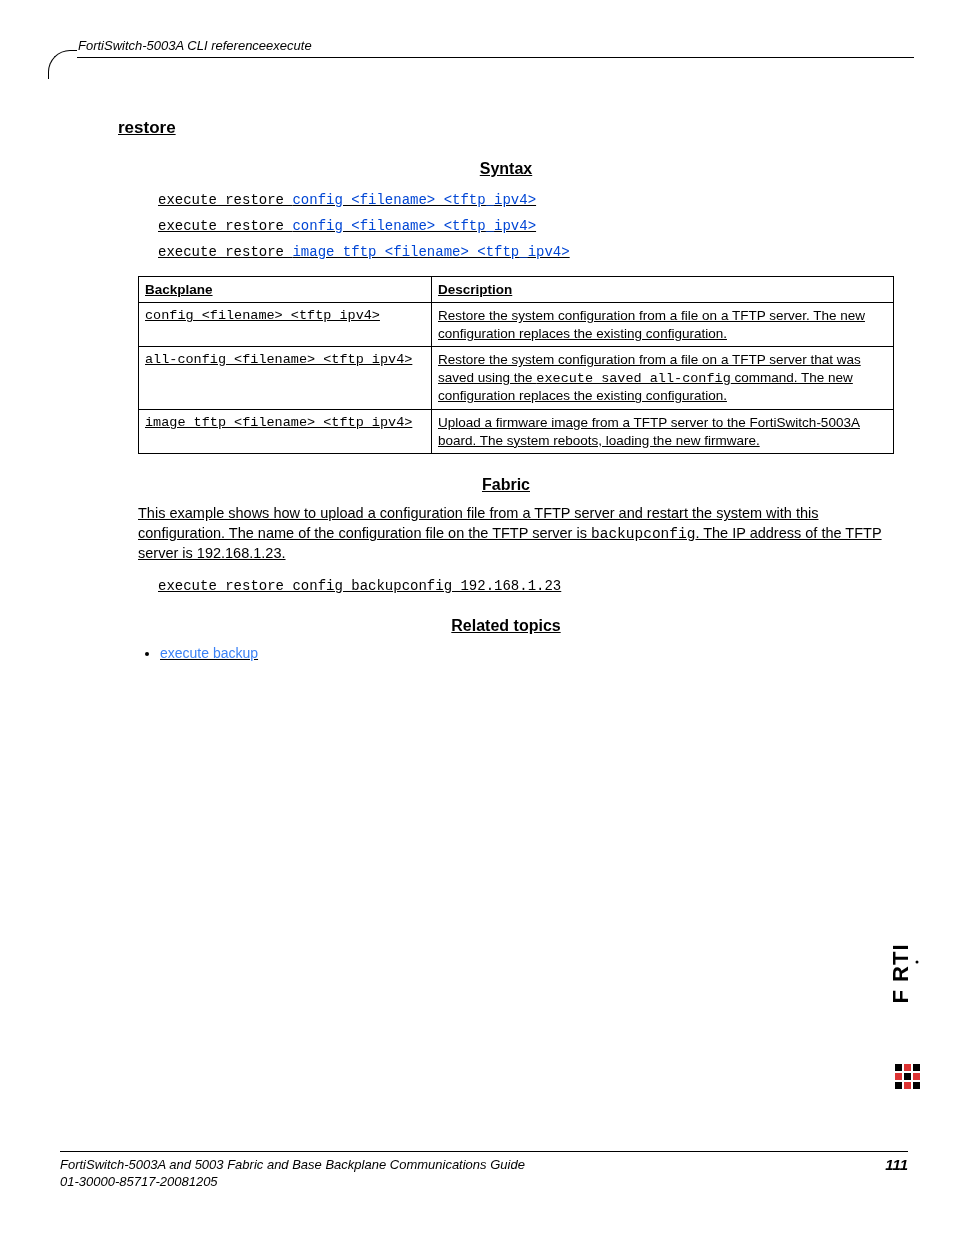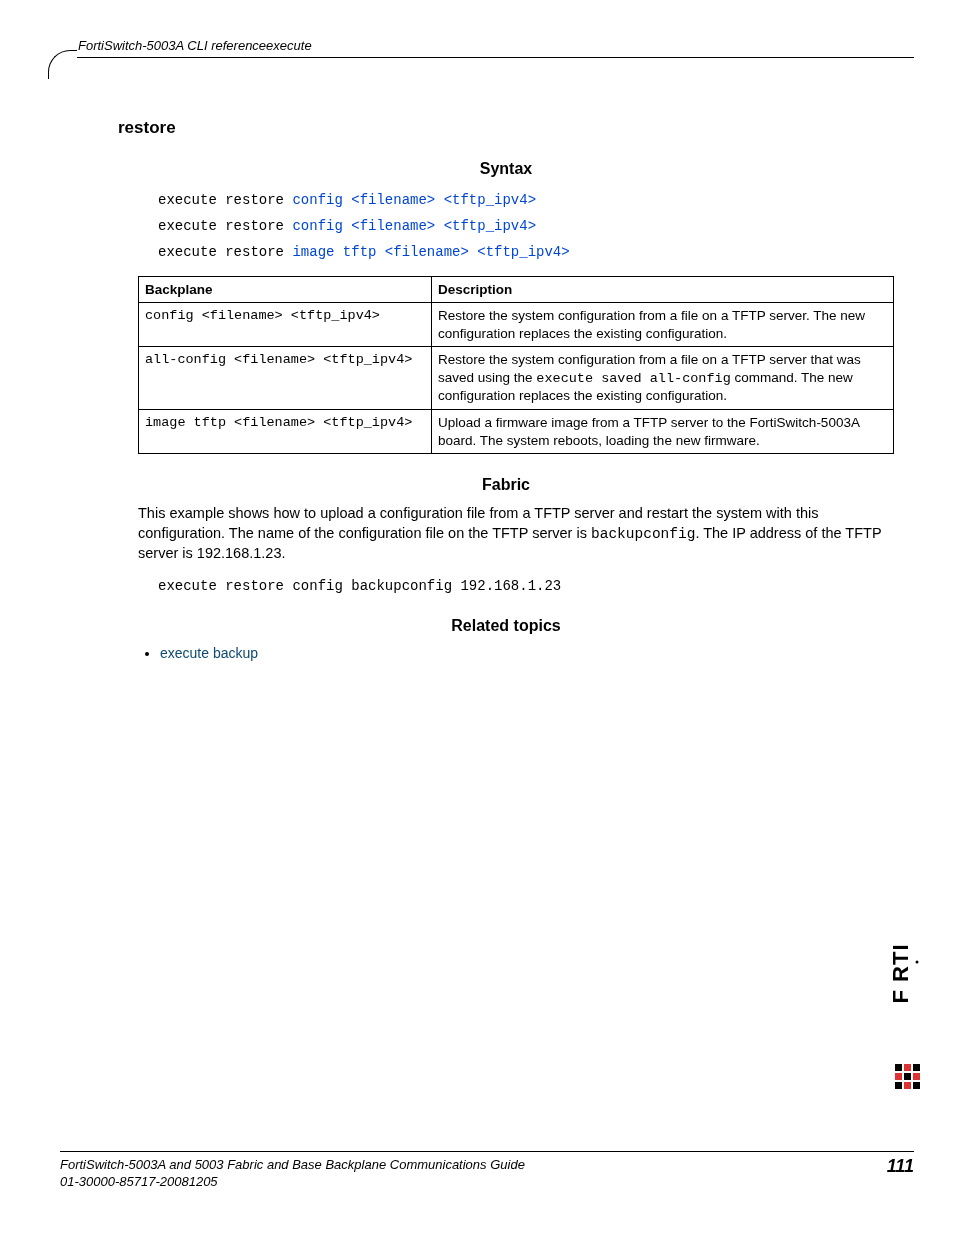--- a/index.html
+++ b/index.html
@@ -36,20 +36,21 @@
     height: 28px;
     border-left: 1px solid #000;
     border-top: 1px solid #000;
     border-top-left-radius: 22px;
     background: #fff;
   }
   .header-left { font-weight: normal; }
   .header-right { font-weight: normal; }
   .content {
     padding: 60px 20px 0 78px;
+    text-decoration: underline;
   }
   h2.section-title {
     font-size: 17px;
     font-weight: bold;
     margin: 0 0 10px -20px;
   }
   .body-text {
     font-size: 14.5px;
     line-height: 1.35;
     margin: 0 0 14px 0;
@@ -95,38 +96,38 @@
     font-family: Arial, Helvetica, sans-serif;
   }
   .related-list {
     margin: 4px 0 0 0;
     padding: 0 0 0 22px;
   }
   .related-list li {
     font-size: 14px;
     margin-bottom: 4px;
   }
-  .related-list a { color: #0c4a6e; text-decoration: none; }
+  .related-list a { color: #3b82f6; text-decoration: none; }
   .footer {
     position: absolute;
     bottom: 44px;
     left: 60px;
-    right: 40px;
+    right: 46px;
     border-top: 1px solid #000;
     padding-top: 4px;
     display: flex;
     justify-content: space-between;
     align-items: flex-start;
     font-style: italic;
     font-size: 13px;
   }
   .footer-left { line-height: 1.35; }
   .footer-right {
     font-weight: bold;
-    font-size: 18px;
+    font-size: 15px;
   }
   .logo-vert {
     position: absolute;
     right: 30px;
     bottom: 100px;
   }
 </style>
 </head>
 <body>
 

